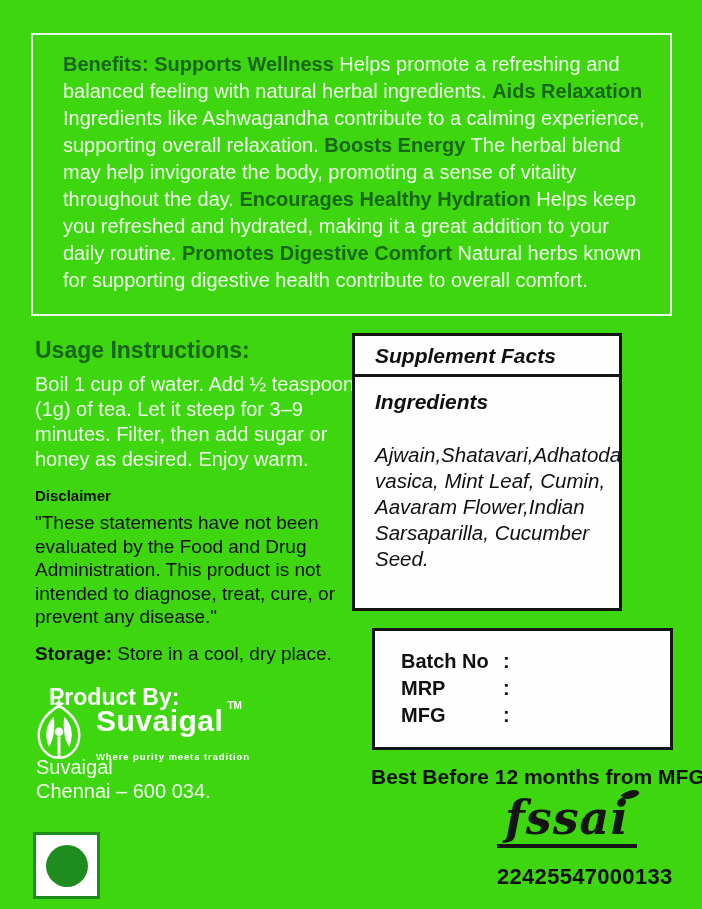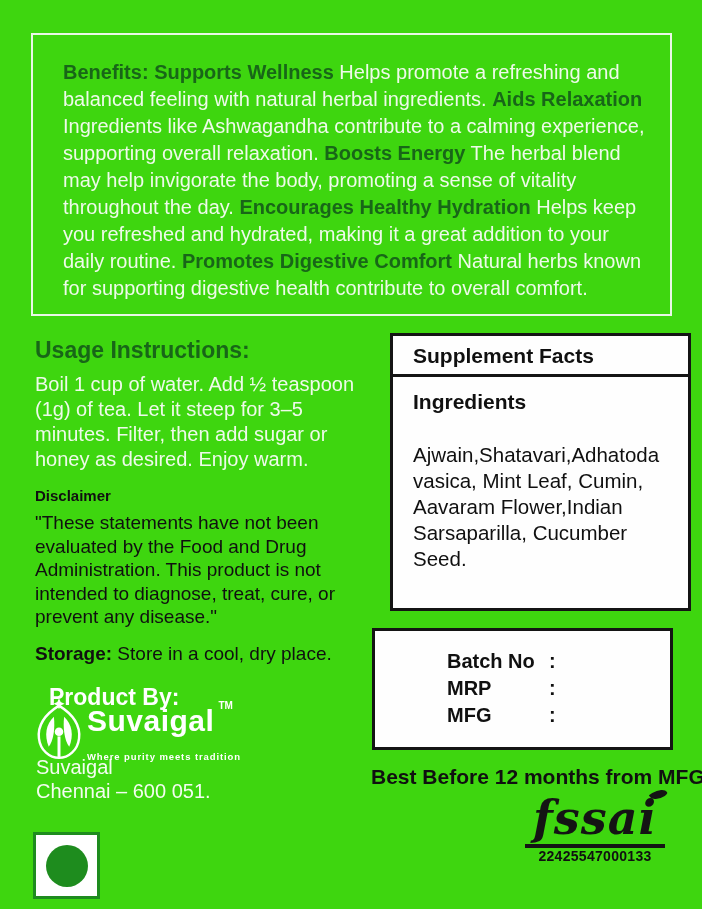--- a/index.html
+++ b/index.html
@@ -15,79 +15,79 @@
   .page{
     position:relative;width:702px;height:909px;overflow:hidden;
     background:var(--bg-green);
     font-family:"Liberation Sans",sans-serif;
     -webkit-font-smoothing:antialiased;
   }
   
   .benefits-box{
     position:absolute;left:31px;top:33px;width:641px;height:283px;
     box-sizing:border-box;border:2px solid var(--frame-white);
-    padding:24px 22px 0 30px;
+    padding:16px 22px 0 30px;
   }
   .benefits-text{margin:0;font-size:20px;line-height:27px;color:var(--text-light);}
   .benefits-text .accent{color:var(--accent-green);font-weight:700;}
   
   .usage-heading{position:absolute;left:35px;top:337px;margin:0;font-size:23px;font-weight:700;color:var(--accent-green);}
   .usage-body{position:absolute;left:35px;top:372px;width:322px;margin:0;font-size:20px;line-height:25px;color:var(--text-light);}
   .disclaimer-heading{position:absolute;left:35px;top:487px;margin:0;font-size:15px;font-weight:700;color:var(--ink);}
   .disclaimer-body{position:absolute;left:35px;top:511px;width:318px;margin:0;font-size:19px;line-height:23.5px;color:var(--ink);}
   .storage{position:absolute;left:35px;top:643px;margin:0;font-size:19px;color:var(--ink);}
   .storage-label{font-weight:700;}
   .product-by{position:absolute;left:33px;top:668px;margin:16px;font-size:23px;font-weight:700;color:#ffffff;}
-  .brand-row{position:absolute;left:31px;top:696px;display:flex;align-items:flex-start;}
+  .brand-row{position:absolute;left:31px;top:696px;display:flex;align-items:flex-start;gap:9px;}
   .brand-icon{width:56px;height:64px;flex:0 0 auto;}
   .brand-text{padding-top:8px;}
   .brand-name{font-size:30px;font-weight:700;color:#ffffff;letter-spacing:0.5px;}
   .brand-tm{font-size:10px;font-weight:700;color:#ffffff;vertical-align:top;position:relative;top:-4px;left:4px;}
   .brand-tagline{font-size:9.5px;font-weight:700;color:#ffffff;letter-spacing:0.9px;margin-top:13px;}
   .address{position:absolute;left:36px;top:755px;font-size:20px;line-height:24px;color:rgba(255,255,255,0.94);}
   .veg-mark{
     position:absolute;left:33px;top:832px;width:67px;height:67px;box-sizing:border-box;
     background:#ffffff;border:3px solid var(--veg-green);
     display:flex;align-items:center;justify-content:center;
   }
   .veg-dot{width:42px;height:42px;border-radius:50%;background:var(--veg-green);}
   
   .facts-box{
-    position:absolute;left:390px;top:333px;width:301px;height:278px;box-sizing:border-box;
-    background:var(--panel-white);border:3px solid #141414;
+    position:absolute;left:352px;top:333px;width:270px;height:278px;box-sizing:border-box;
+    background:var(--panel-white);border:3px solid #141414;font-style:italic;
   }
   .facts-title{padding:8px 8px 6px 20px;font-size:21px;font-weight:700;color:var(--ink);border-bottom:3px solid #141414;}
   .facts-servings{padding:8px 4px 6px 18px;font-size:19px;font-weight:700;letter-spacing:-0.2px;color:var(--ink);border-bottom:3px solid #141414;white-space:nowrap;}
   .facts-ing{padding:13px 8px 0 20px;}
   .ing-title{font-size:21px;font-weight:700;color:var(--ink);margin-bottom:3px;}
   .ing-body{font-size:20.5px;line-height:26px;color:var(--ink);margin-top:28px;}
   .batch-box{
     position:absolute;left:372px;top:628px;width:301px;height:122px;box-sizing:border-box;
-    background:var(--panel-white);border:3px solid #141414;padding-top:17px;padding-left:46px;
+    background:var(--panel-white);border:3px solid #141414;padding-top:17px;
   }
   .batch-row{display:flex;padding-left:26px;font-size:20px;font-weight:700;color:var(--ink);line-height:27px;}
   .batch-label{width:102px;}
   .best-before{position:absolute;left:371px;top:765px;margin:0;font-size:21px;font-weight:700;color:var(--ink);white-space:nowrap;}
-  .fssai{position:absolute;left:497px;top:795px;width:196px;text-align:center;}
+  .fssai{position:absolute;left:497px;top:795px;width:196px;text-align:left;}
   .fssai-word-wrap{position:relative;display:inline-block;border-bottom:4px solid #141414;padding:0 8px 2px 8px;}
   .fssai-word{font-family:"DejaVu Serif",serif;font-style:italic;font-weight:700;font-size:46px;line-height:1.02;color:#141414;letter-spacing:1px;}
   .fssai-leaf{position:absolute;top:-5px;right:-2px;width:17px;height:9px;background:#141414;border-radius:0 100% 30% 100%;transform:rotate(-32deg);}
-  .fssai-number{margin-top:0;font-size:14px;font-weight:700;color:var(--ink);letter-spacing:0.3px;}
+  .fssai-number{margin-top:16px;font-size:22px;font-weight:700;color:var(--ink);letter-spacing:0.3px;}
 </style>
 </head>
 <body>
 
 <div class="page">
 
   <section class="benefits-box">
     <p class="benefits-text"><span class="accent">Benefits: </span><span class="accent">Supports Wellness</span><span> Helps promote a refreshing and balanced feeling with natural herbal ingredients. </span><span class="accent">Aids Relaxation</span><span> Ingredients like Ashwagandha contribute to a calming experience, supporting overall relaxation. </span><span class="accent">Boosts Energy</span><span> The herbal blend may help invigorate the body, promoting a sense of vitality throughout the day. </span><span class="accent">Encourages Healthy Hydration</span><span> Helps keep you refreshed and hydrated, making it a great addition to your daily routine. </span><span class="accent">Promotes Digestive Comfort</span><span> Natural herbs known for supporting digestive health contribute to overall comfort.</span></p>
   </section>
 
   <h2 class="usage-heading">Usage Instructions:</h2>
-  <p class="usage-body">Boil 1 cup of water. Add ½ teaspoon (1g) of tea. Let it steep for 3–5 minutes. Filter, then add sugar or honey as desired. Enjoy warm.</p>
+  <p class="usage-body">Boil 1 cup of water. Add ½ teaspoon (1g) of tea. Let it steep for 3–9 minutes. Filter, then add sugar or honey as desired. Enjoy warm.</p>
 
   <h3 class="disclaimer-heading">Disclaimer</h3>
   <p class="disclaimer-body">"These statements have not been evaluated by the Food and Drug Administration. This product is not intended to diagnose, treat, cure, or prevent any disease."</p>
 
   <p class="storage"><span class="storage-label">Storage:</span><span> Store in a cool, dry place.</span></p>
 
   <h3 class="product-by">Product By:</h3>
 
   <div class="brand-row">
     <svg class="brand-icon" viewBox="0 0 60 66" aria-hidden="true">
@@ -101,21 +101,21 @@
     <div class="brand-text">
       <div>
         <span class="brand-name">Suvaigal</span><span class="brand-tm">TM</span>
       </div>
       <div class="brand-tagline">Where purity meets tradition</div>
     </div>
   </div>
 
   <div class="address">
     <div>Suvaigal</div>
-    <div>Chennai – 600 051.</div>
+    <div>Chennai – 600 034.</div>
   </div>
 
   <div class="veg-mark">
     <span class="veg-dot"></span>
   </div>
 
   <div class="facts-box">
     <div class="facts-title">Supplement Facts</div>
     <div class="facts-ing">
       <div class="ing-title">Ingredients</div>

